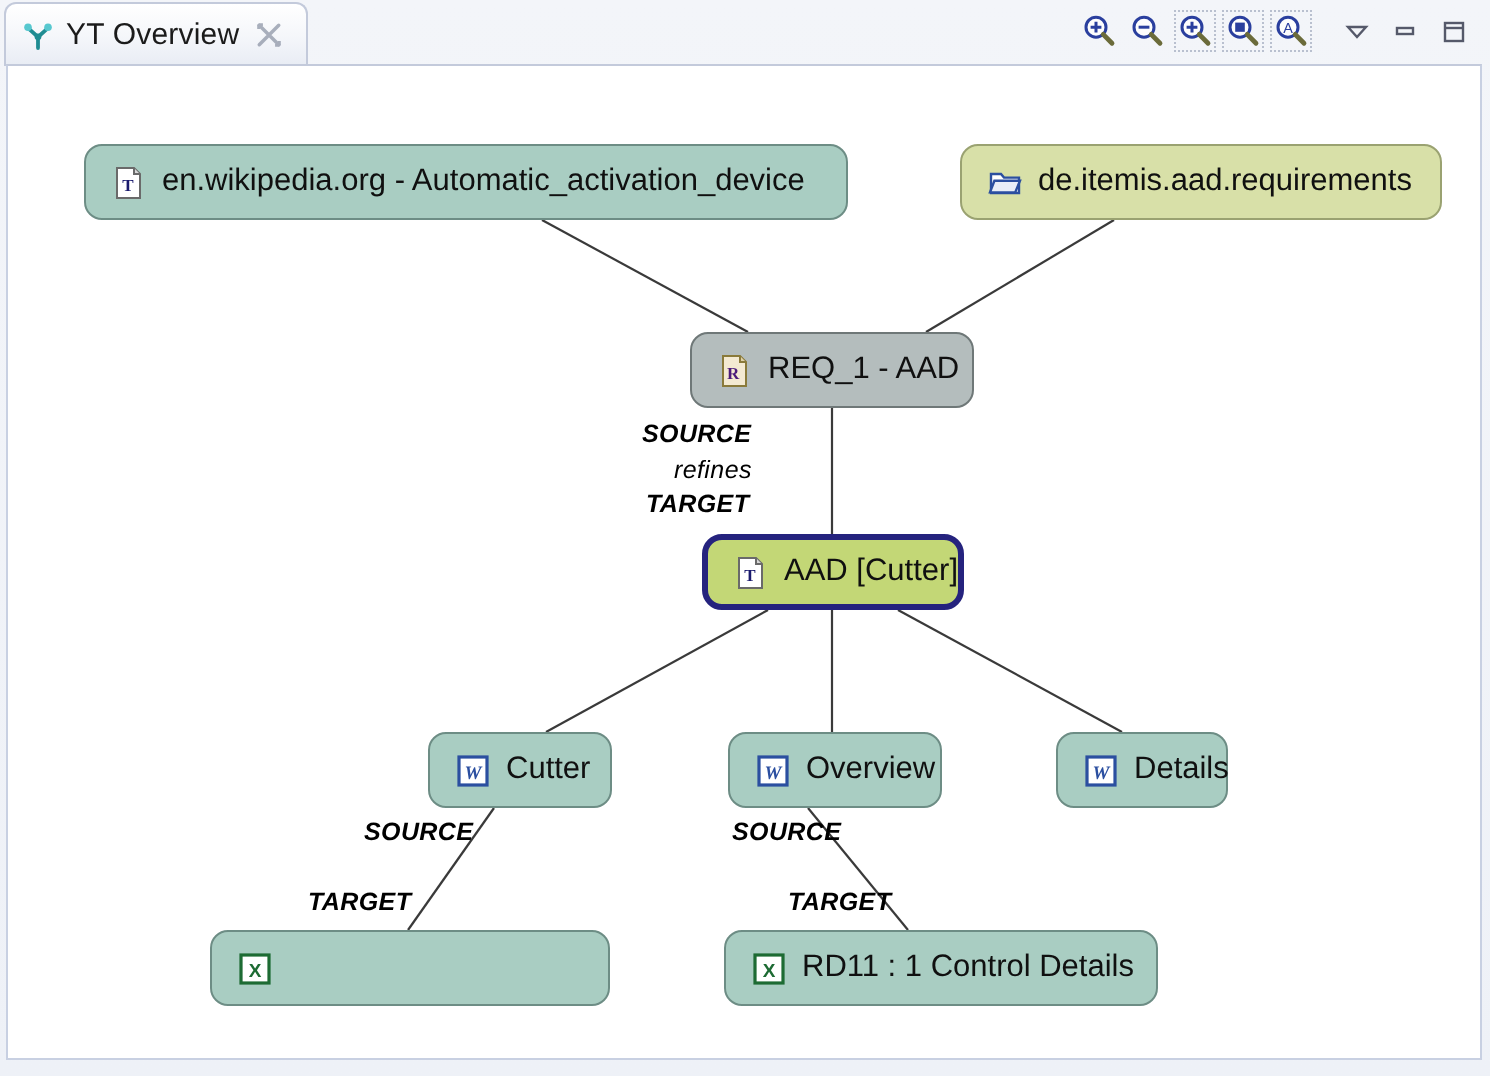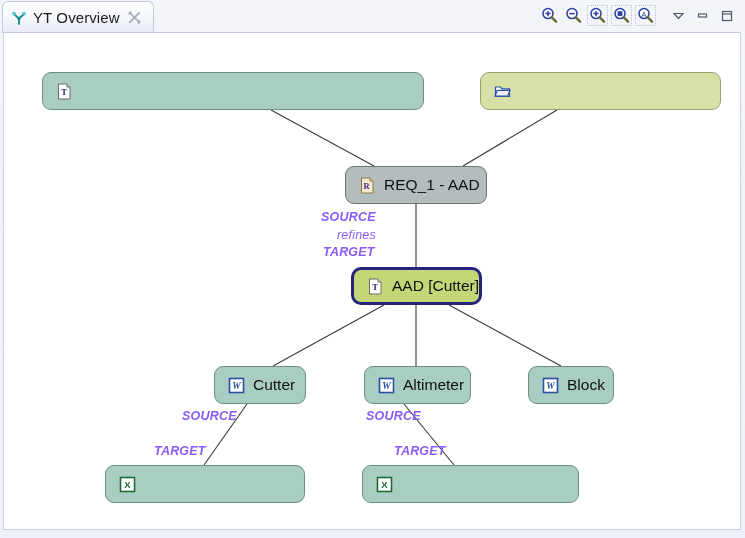--- a/index.html
+++ b/index.html
@@ -126,21 +126,21 @@
     border: 3px solid #25237e;
     border-radius: 10px;
   }
 
   
   .elabel {
     position: absolute;
     font-size: 12.5px;
     font-style: italic;
     font-weight: bold;
-    color: #8b5cf6;
+    color: #000000;
     white-space: nowrap;
     z-index: 6;
     letter-spacing: .2px;
   }
   .elabel.plain { font-weight: normal; }
 </style>
 </head>
 <body>
 
 <div id="app">
@@ -247,28 +247,30 @@
       </svg>
     <div id="nodes-layer">
         <div class="node teal" style="left: 38px; top: 39px; width: 382px; height: 38px;">
           <span>
             <svg class="nicon" viewBox="0 0 17 17">
               <path d="M2.5 1 L11 1 L14 4 L14 16 L2.5 16 Z" fill="#ffffff" stroke="#6a6a6a" stroke-width="1"></path>
               <path d="M11 1 L11 4 L14 4" fill="#d8d8d8" stroke="#6a6a6a" stroke-width="1"></path>
               <text x="8" y="12.4" font-size="8.5" font-family="Liberation Serif, serif" font-weight="bold" fill="#1a1a6e" text-anchor="middle">T</text>
             </svg>
           </span>
+          <span class="nlabel">en.wikipedia.org - Automatic_activation_device</span>
         </div>
         <div class="node olive" style="left: 476px; top: 39px; width: 241px; height: 38px;">
           <span>
             <svg class="nicon" viewBox="0 0 17 17">
               <path d="M1.5 4 L6.5 4 L8 5.8 L15.5 5.8 L15.5 13.5 L1.5 13.5 Z" fill="#ffffff" stroke="#2b4fa0" stroke-width="1.2"></path>
               <path d="M3.2 7.4 L16 7.4 L13.6 13.2 L1 13.2 Z" fill="#e9eef8" stroke="#2b4fa0" stroke-width="1.2"></path>
             </svg>
           </span>
+          <span class="nlabel">de.itemis.aad.requirements</span>
         </div>
         <div class="node gray" style="left: 341px; top: 133px; width: 142px; height: 38px;">
           <span>
             <svg class="nicon" viewBox="0 0 17 17">
               <path d="M2.5 1 L11 1 L14 4 L14 16 L2.5 16 Z" fill="#f4ead2" stroke="#8a7a3a" stroke-width="1"></path>
               <path d="M11 1 L11 4 L14 4" fill="#ded0a8" stroke="#8a7a3a" stroke-width="1"></path>
               <text x="7.6" y="12.4" font-size="8.5" font-family="Liberation Serif, serif" font-weight="bold" fill="#4b1a7a" text-anchor="middle">R</text>
             </svg>
           </span>
           <span class="nlabel">REQ_1 - AAD</span>
@@ -292,46 +294,47 @@
           </span>
           <span class="nlabel">Cutter</span>
         </div>
         <div class="node teal" style="left: 360px; top: 333px; width: 107px; height: 38px;">
           <span>
             <svg class="nicon" viewBox="0 0 17 17">
               <rect x="1.5" y="1.5" width="14" height="14" fill="#ffffff" stroke="#2b4fa0" stroke-width="1.6"></rect>
               <text x="8.5" y="12.3" font-size="9.5" font-family="Liberation Serif, serif" font-style="italic" font-weight="bold" fill="#2b4fa0" text-anchor="middle">W</text>
             </svg>
           </span>
-          <span class="nlabel">Altimeter</span>
+          <span class="nlabel">Overview</span>
         </div>
         <div class="node teal" style="left: 524px; top: 333px; width: 86px; height: 38px;">
           <span>
             <svg class="nicon" viewBox="0 0 17 17">
               <rect x="1.5" y="1.5" width="14" height="14" fill="#ffffff" stroke="#2b4fa0" stroke-width="1.6"></rect>
               <text x="8.5" y="12.3" font-size="9.5" font-family="Liberation Serif, serif" font-style="italic" font-weight="bold" fill="#2b4fa0" text-anchor="middle">W</text>
             </svg>
           </span>
-          <span class="nlabel">Block</span>
+          <span class="nlabel">Details</span>
         </div>
         <div class="node teal" style="left: 101px; top: 432px; width: 200px; height: 38px;">
           <span>
             <svg class="nicon" viewBox="0 0 17 17">
               <rect x="1.5" y="1.5" width="14" height="14" fill="#ffffff" stroke="#1d6b33" stroke-width="1.6"></rect>
               <text x="8.5" y="12.3" font-size="9.5" font-family="Liberation Sans, sans-serif" font-weight="bold" fill="#1d6b33" text-anchor="middle">X</text>
             </svg>
           </span>
         </div>
         <div class="node teal" style="left: 358px; top: 432px; width: 217px; height: 38px;">
           <span>
             <svg class="nicon" viewBox="0 0 17 17">
               <rect x="1.5" y="1.5" width="14" height="14" fill="#ffffff" stroke="#1d6b33" stroke-width="1.6"></rect>
               <text x="8.5" y="12.3" font-size="9.5" font-family="Liberation Sans, sans-serif" font-weight="bold" fill="#1d6b33" text-anchor="middle">X</text>
             </svg>
           </span>
+          <span class="nlabel">RD11 : 1 Control Details</span>
         </div>
       </div>
     <div id="labels-layer">
         <div class="elabel" style="left: 317px; top: 177px;">SOURCE</div>
         <div class="elabel plain" style="left: 333px; top: 195px;">refines</div>
         <div class="elabel" style="left: 319px; top: 212px;">TARGET</div>
         <div class="elabel" style="left: 178px; top: 376px;">SOURCE</div>
         <div class="elabel" style="left: 150px; top: 411px;">TARGET</div>
         <div class="elabel" style="left: 362px; top: 376px;">SOURCE</div>
         <div class="elabel" style="left: 390px; top: 411px;">TARGET</div>

